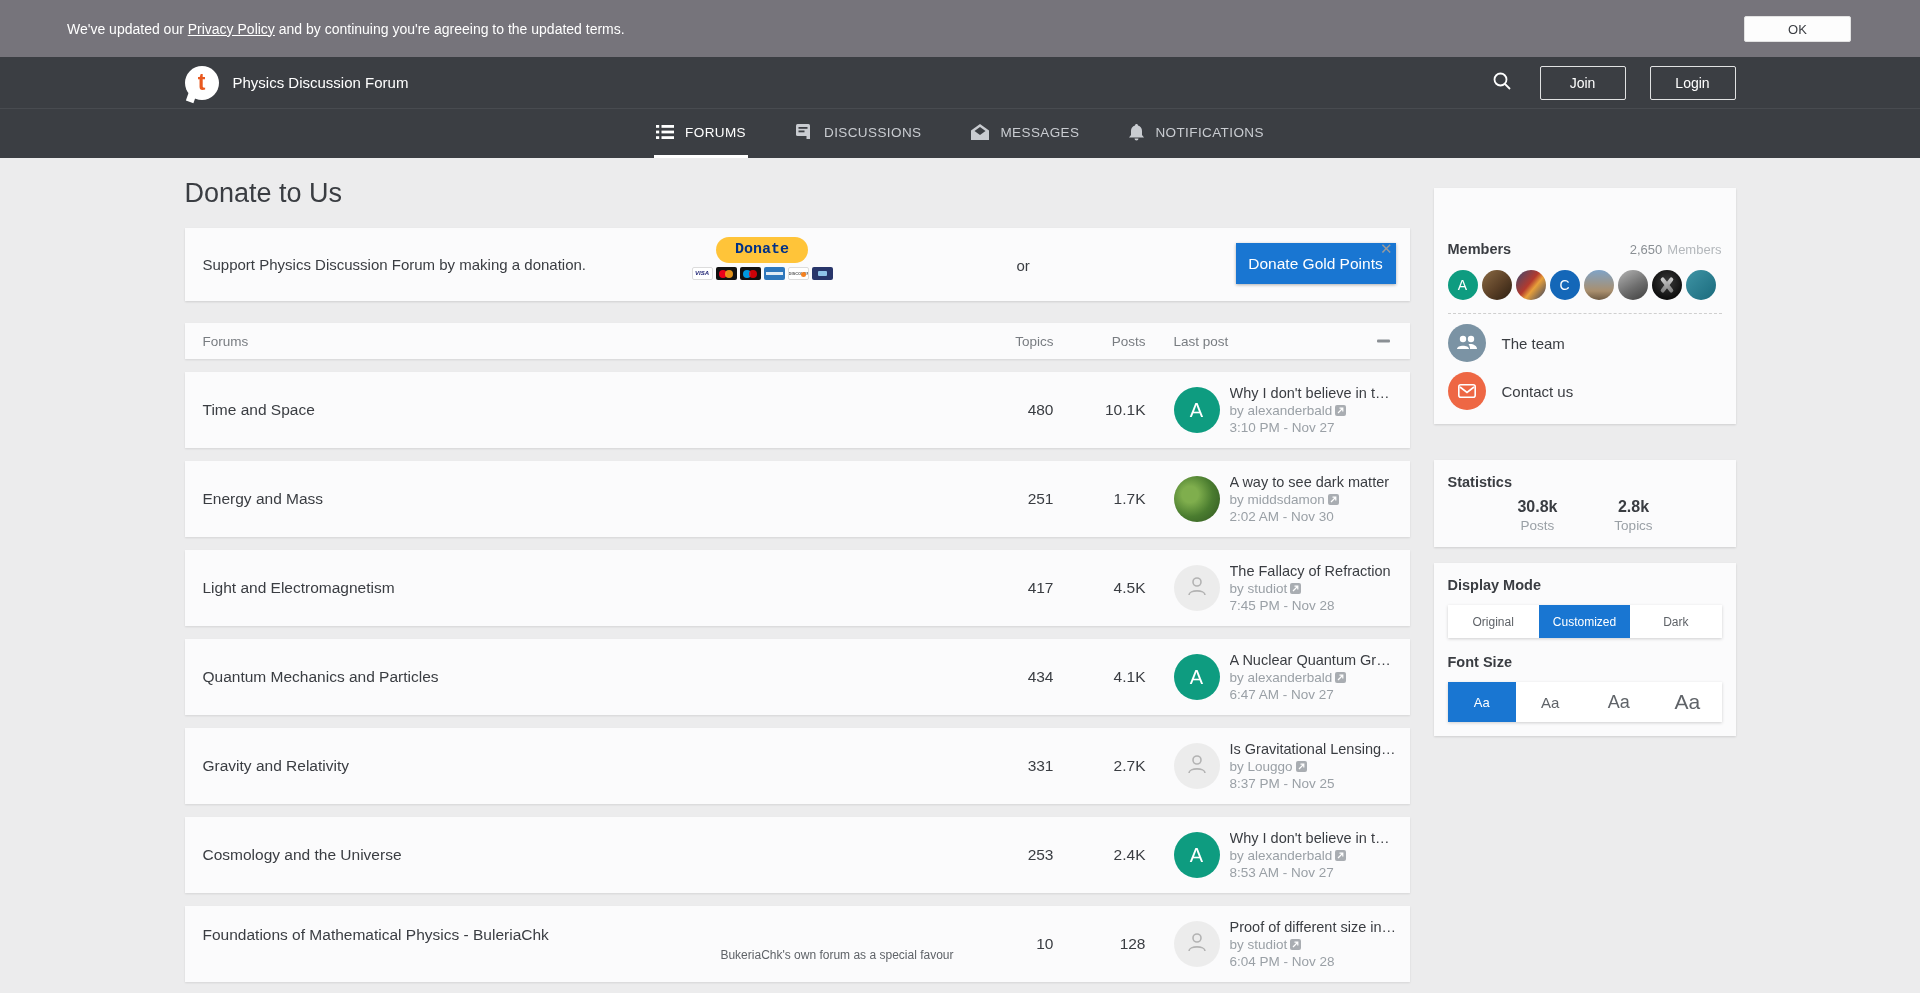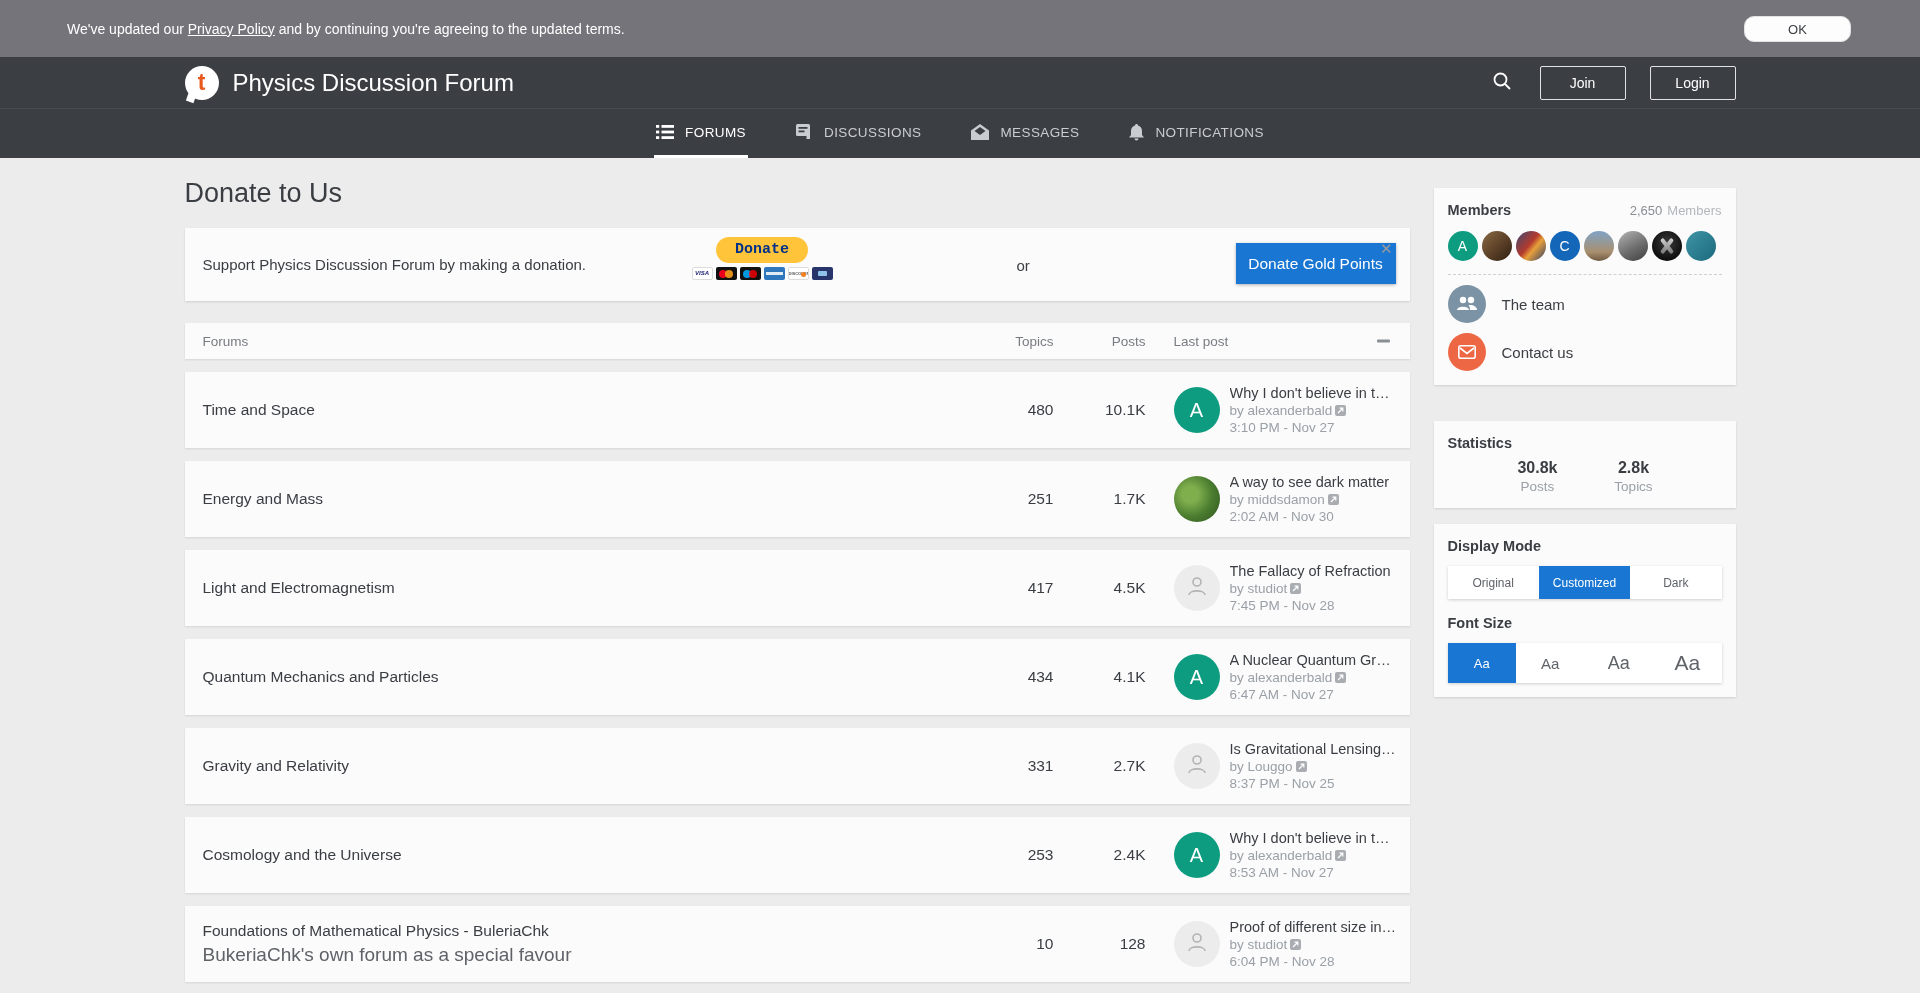--- a/index.html
+++ b/index.html
@@ -3,29 +3,29 @@
 <meta charset="utf-8">
 <style>
   * { margin:0; padding:0; box-sizing:border-box; }
   html,body { width:1920px; height:993px; overflow:hidden; }
   body { font-family:"Liberation Sans","DejaVu Sans",sans-serif; background:#ececed; color:#3a3d42; }
 
   
   .banner { height:57px; background:#76747b; display:flex; align-items:center; padding:0 69px 0 67px; position:relative; }
   .banner-text { color:#fff; font-size:14px; }
   .banner-text a { color:#fff; text-decoration:underline; cursor:pointer; }
-  .ok-btn { position:absolute; right:69px; top:16px; width:107px; height:26px; background:#fdfdfd; border:1px solid #e2e2e2; border-radius:10px; font-size:13px; color:#3a3d42; cursor:pointer; }
+  .ok-btn { position:absolute; right:69px; top:16px; width:107px; height:26px; background:#fdfdfd; border:1px solid #e2e2e2; border-radius:2px; font-size:13px; color:#3a3d42; cursor:pointer; }
 
   
   .header { height:51px; background:#3b3e43; }
   .header-inner { width:1551px; margin:0 auto; height:100%; display:flex; align-items:center; }
   .logo { width:34px; height:34px; background:#fff; border-radius:50%; position:relative; display:flex; align-items:center; justify-content:center; margin-right:14px; cursor:pointer; }
   .logo::after { content:""; position:absolute; left:2px; bottom:-2px; width:8px; height:8px; background:#fff; transform:rotate(20deg); }
   .logo-letter { color:#e8591f; font-size:23px; font-weight:bold; position:relative; z-index:1; line-height:1; }
-  .site-title { color:#fff; font-size:24px; font-weight:400; }
+  .site-title { color:#fff; font-size:15px; font-weight:400; }
   .header-right { margin-left:auto; display:flex; align-items:center; gap:24px; }
   .search-btn { background:none; border:none; cursor:pointer; display:flex; padding:4px; }
   .outline-btn { min-width:86px; height:34px; background:transparent; border:1px solid rgba(255,255,255,0.85); color:#fff; font-size:14px; border-radius:2px; cursor:pointer; padding:0 24px; }
 
   
   .nav { height:50px; background:#3b3e43; border-top:1px solid rgba(255,255,255,0.07); display:flex; justify-content:center; }
   .nav-tabs { display:flex; gap:46px; height:100%; }
   .nav-tab { display:flex; align-items:center; gap:11px; color:#c9ccd1; font-size:13.5px; letter-spacing:0.4px; cursor:pointer; border-bottom:3px solid transparent; padding:0 2px; }
   .nav-tab.active { color:#fff; border-bottom-color:#fff; }
   .nav-tab svg { display:block; }
@@ -65,37 +65,37 @@
 
   
   .thead { margin-top:22px; height:36px; background:#fbfbfc; box-shadow:0 1px 2px rgba(0,0,0,0.10); display:flex; align-items:center; font-size:13.5px; color:#787c81; position:relative; }
   .frow { margin-top:13px; height:76px; background:#fbfbfc; box-shadow:0 1px 2px rgba(0,0,0,0.10); display:flex; align-items:center; cursor:pointer; }
   .col-name { flex:1; padding-left:18px; min-width:0; }
   .col-topics { width:100px; text-align:right; }
   .col-posts { width:92px; text-align:right; }
   .col-last { width:236px; margin-left:28px; }
   .collapse-btn { position:absolute; right:20px; top:50%; transform:translateY(-50%); width:13px; height:3px; background:#8a8f94; border-radius:1px; cursor:pointer; }
   .fname { font-size:15.5px; color:#3a3d42; }
-  .fsub { font-size:19px; color:#5f6368; margin-top:4px; }
+  .fsub { font-size:12px; color:#5f6368; margin-top:4px;text-align:right; }
   .fnum { font-size:15.5px; color:#3a3d42; }
   .lastpost { display:flex; align-items:center; gap:10px; }
   .avatar { width:46px; height:46px; border-radius:50%; flex:none; display:flex; align-items:center; justify-content:center; cursor:pointer; }
   .av-letter { background:#0e9c80; color:#fff; font-size:20px; }
   .av-person { background:#ececec; }
   .av-photo-green { background:radial-gradient(circle at 35% 40%,#7fae4d 0 20%,#4a7c2f 55%,#2f5420 100%); }
   .lp-text { min-width:0; }
   .lp-title { font-size:14.5px; color:#3a3d42; white-space:nowrap; overflow:hidden; text-overflow:ellipsis; max-width:178px; }
   .lp-by { font-size:13.5px; color:#9aa0a6; margin-top:2px; display:flex; align-items:center; gap:3px; white-space:nowrap; }
   .lp-time { font-size:13.5px; color:#9aa0a6; margin-top:2px; white-space:nowrap; }
   .goto { display:inline-flex; cursor:pointer; }
 
   
   .panel { background:#fbfbfc; box-shadow:0 1px 2px rgba(0,0,0,0.12); padding:14px; }
   .panel-title { font-size:14.5px; font-weight:bold; color:#3a3d42; }
-  .members-head { display:flex; align-items:baseline; }
+  .members-head { display:flex; align-items:baseline;margin-top:39px; }
   .members-count { margin-left:auto; font-size:13px; color:#8a8f94; }
   .members-count-label { font-size:13px; color:#b3b7bb; margin-left:5px; }
   .m-avatars { display:flex; gap:4px; margin-top:13px; padding-bottom:13px; border-bottom:1px dashed #cfcfcf; }
   .m-av { width:30px; height:30px; border-radius:50%; display:flex; align-items:center; justify-content:center; color:#fff; font-size:14px; cursor:pointer; flex:none; position:relative; overflow:hidden; }
   .mav-a { background:#0e9c80; }
   .mav-guitar { background:linear-gradient(135deg,#8a6a44 0%,#5a3f26 55%,#2c1f12 100%); }
   .mav-swirl { background:linear-gradient(130deg,#3a4a72 0%,#b33a2e 45%,#e8a03a 60%,#2b3b66 100%); }
   .mav-c { background:#1467b8; }
   .mav-sky { background:linear-gradient(180deg,#7fa3c7 0%,#a98f6e 70%,#6f5b43 100%); }
   .mav-gray { background:linear-gradient(150deg,#b5b5b5 0%,#6e6e6e 55%,#3d3d3d 100%); }

